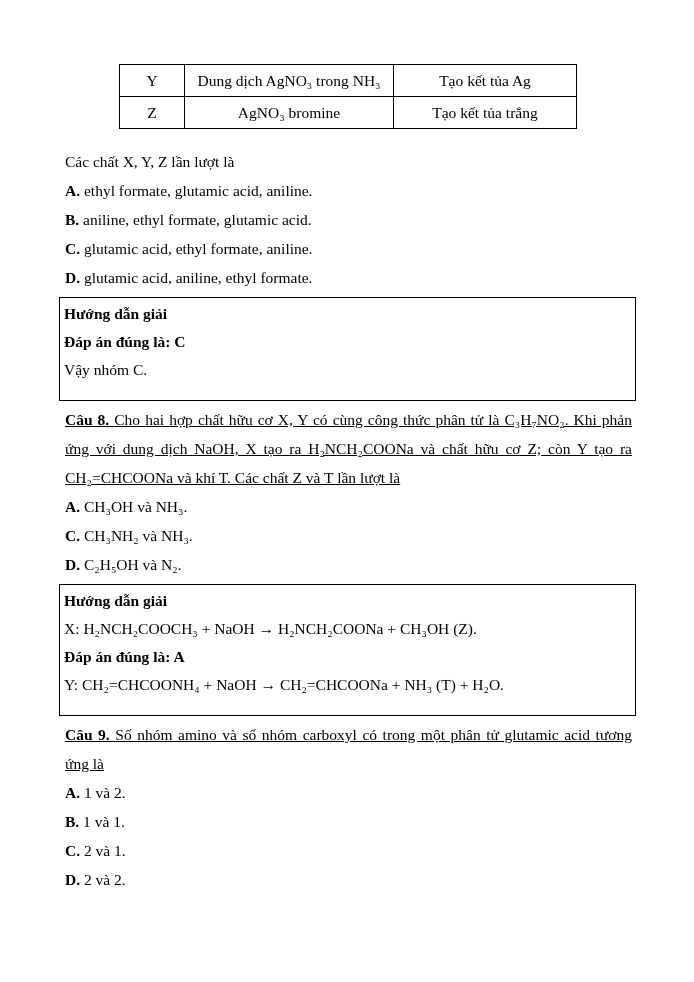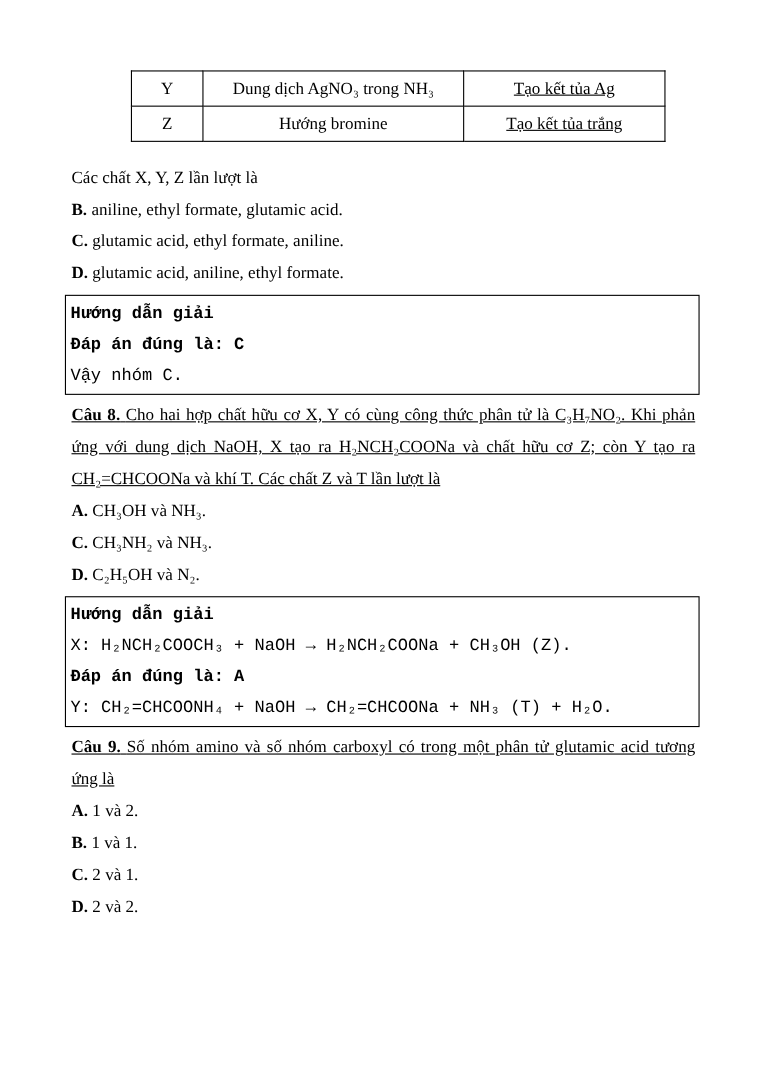--- a/index.html
+++ b/index.html
@@ -24,43 +24,42 @@
     table-layout: fixed;
   }
   table.reagent-table td {
     border: 1.5px solid #000;
     text-align: center;
     vertical-align: middle;
     height: 32px;
     padding: 0 4px;
   }
   td.col-substance { width: 65px; }
-  td.col-reagent   { width: 237px; }
-  td.col-result    { width: 183px; text-decoration: underline; }
+  td.col-reagent   { width: 209px; }
+  td.col-result    { width: 183px; }
 
   
   .line {
     margin: 0 60px 0 65px;
     line-height: 29px;
   }
   .para {
     text-align: justify;
     margin: 0 62px 0 65px;
     line-height: 29px;
     text-decoration: underline;
   }
   .stem-first { margin-top: 18px; }
   .opt-label, .q-label { font-weight: bold; }
 
   
   .solution-box {
     border: 1.5px solid #000;
     margin: 5px 58px 4px 59px;
-    padding: 2px 8px 3px 4px;
-    font-family: Liberation Mono, monospace;
+    padding: 2px 8px 16px 4px;
   }
   .solution-box .sline {
     margin: 0;
     line-height: 28px;
   }
   .bold { font-weight: bold; }
 </style>
 </head>
 <body>
 
@@ -69,28 +68,29 @@
 
     <table class="reagent-table">
       <tbody>
         <tr>
           <td class="col-substance">Y</td>
           <td class="col-reagent">Dung dịch AgNO₃ trong NH₃</td>
           <td class="col-result">Tạo kết tủa Ag</td>
         </tr>
         <tr>
           <td class="col-substance">Z</td>
-          <td class="col-reagent">Hướng bromine</td>
+          <td class="col-reagent">AgNO₃ bromine</td>
           <td class="col-result">Tạo kết tủa trắng</td>
         </tr>
       </tbody>
     </table>
 
     <p class="line stem-first">Các chất X, Y, Z lần lượt là</p>
 
+    <p class="line"><span class="opt-label">A.</span> <span>ethyl formate, glutamic acid, aniline.</span></p>
     <p class="line"><span class="opt-label">B.</span> <span>aniline, ethyl formate, glutamic acid.</span></p>
     <p class="line"><span class="opt-label">C.</span> <span>glutamic acid, ethyl formate, aniline.</span></p>
     <p class="line"><span class="opt-label">D.</span> <span>glutamic acid, aniline, ethyl formate.</span></p>
 
     <div class="solution-box">
       <p class="sline bold">Hướng dẫn giải</p>
       <p class="sline bold">Đáp án đúng là: C</p>
       <p class="sline">Vậy nhóm C.</p>
     </div>
 

